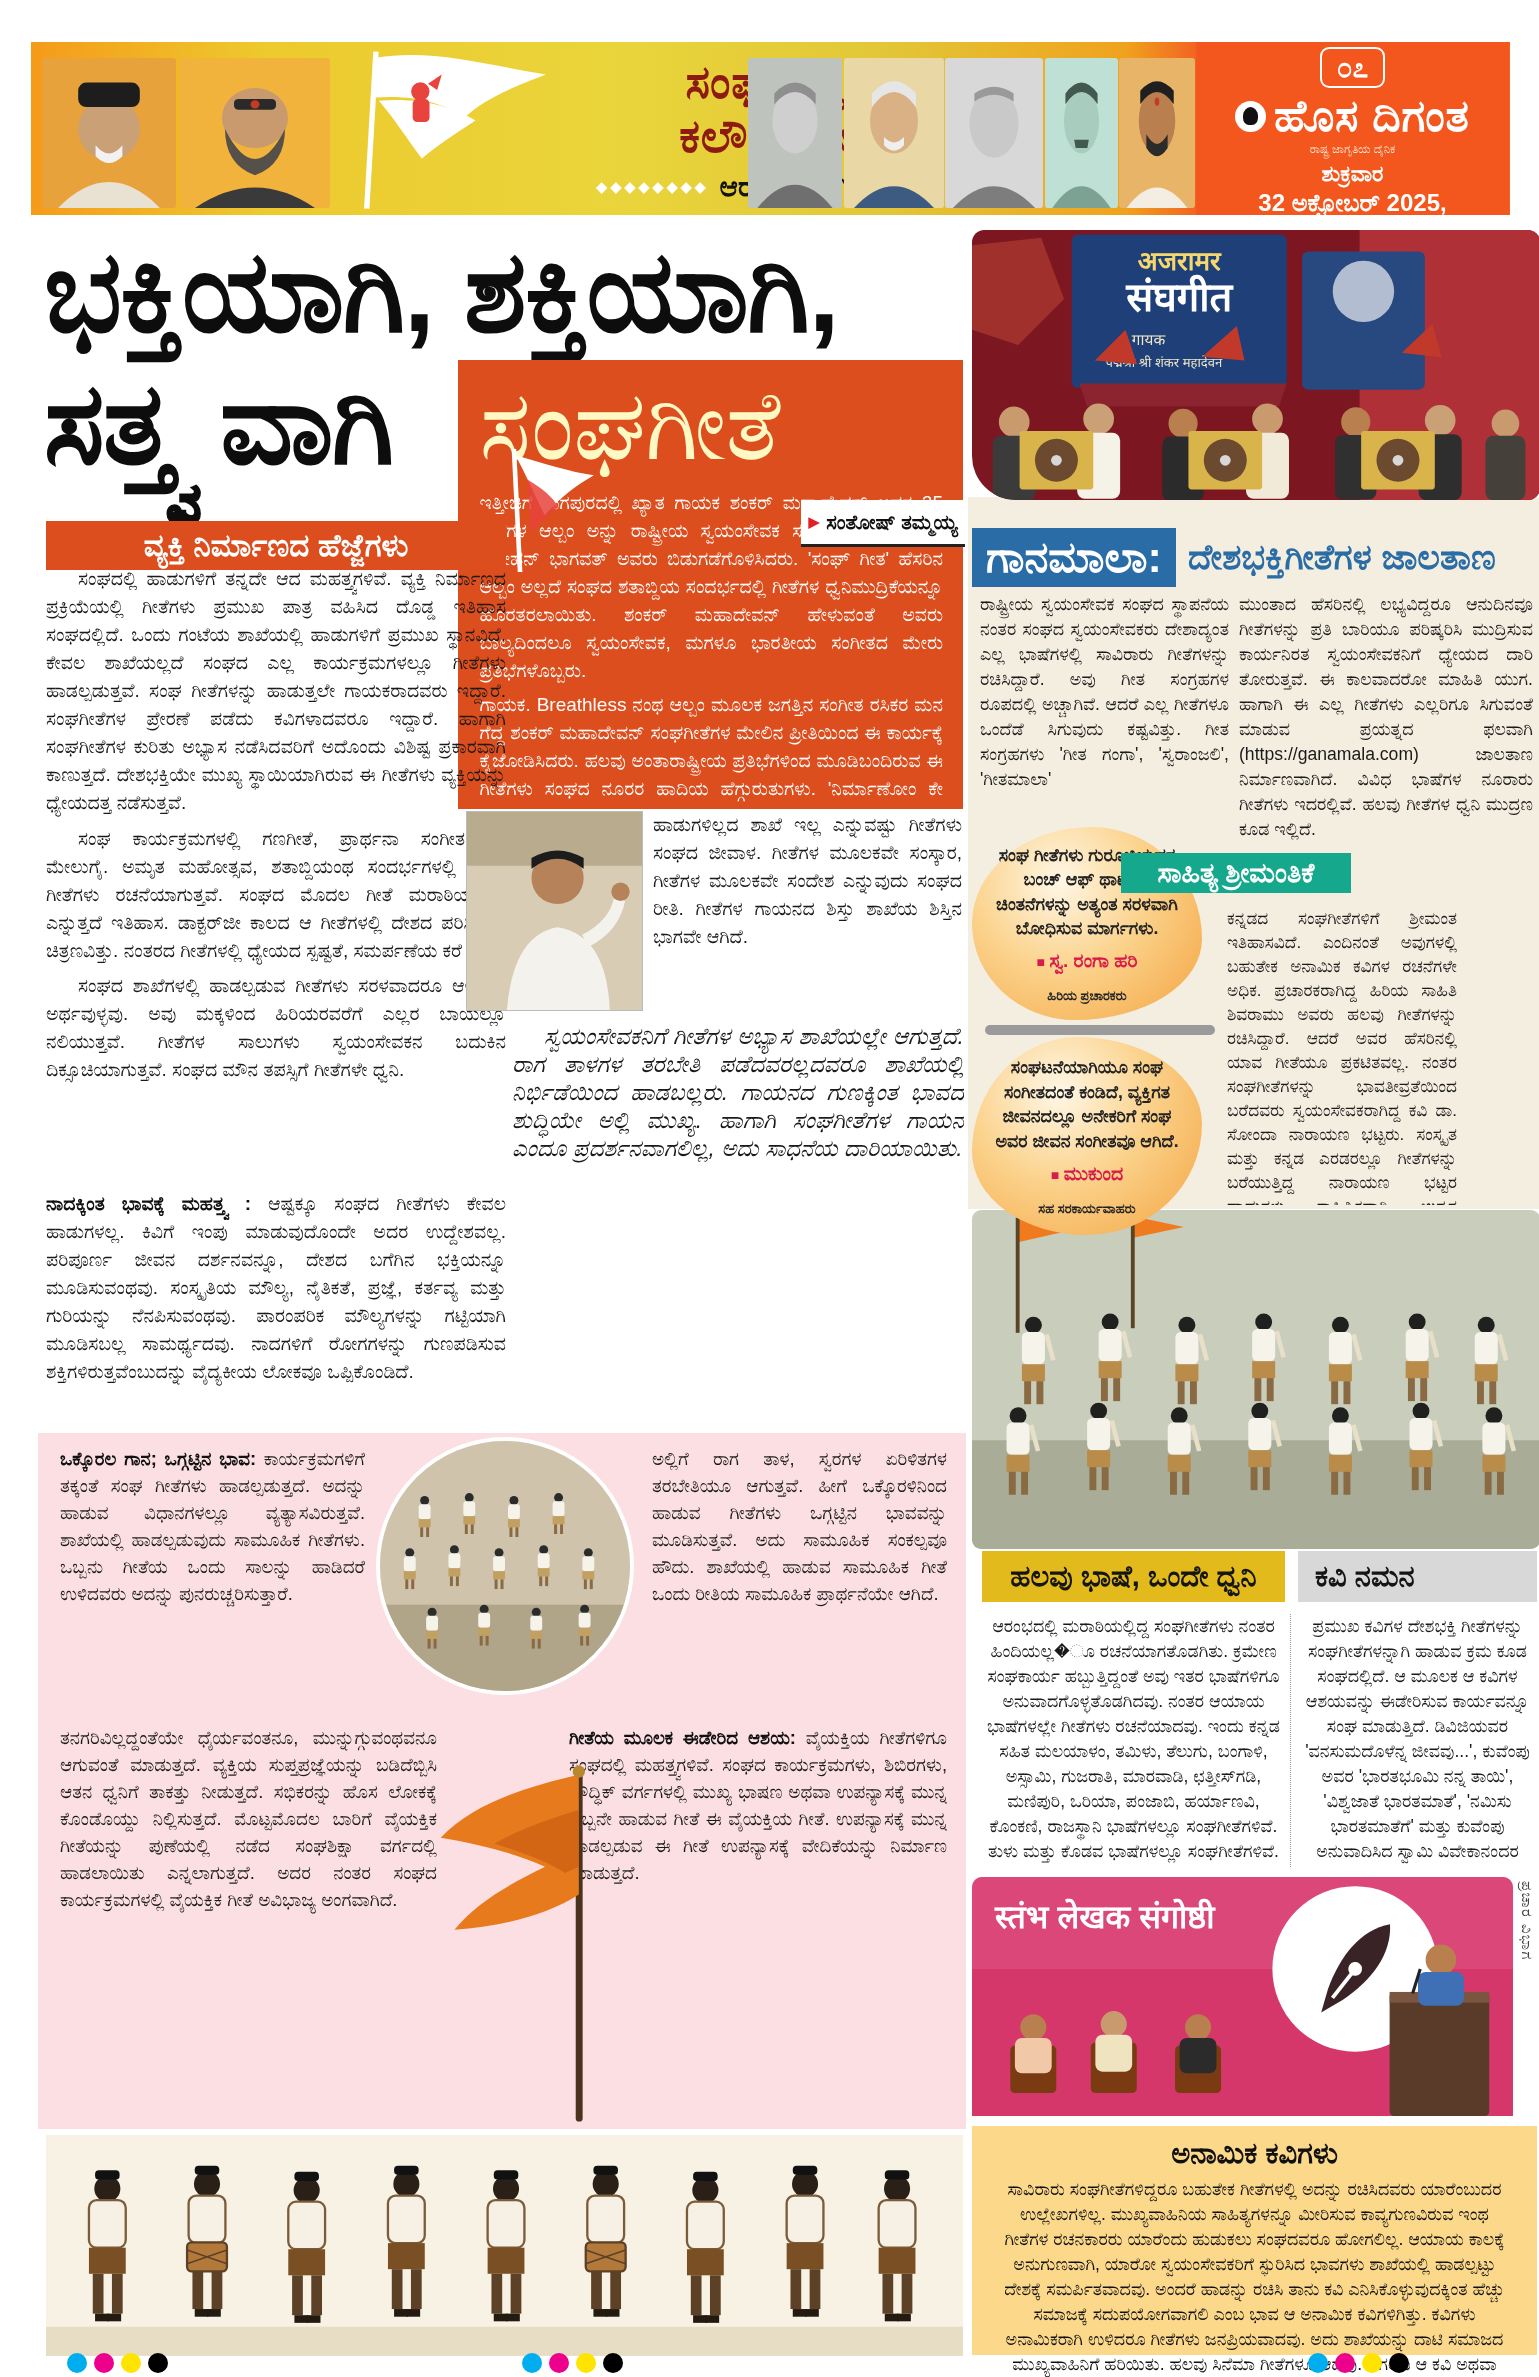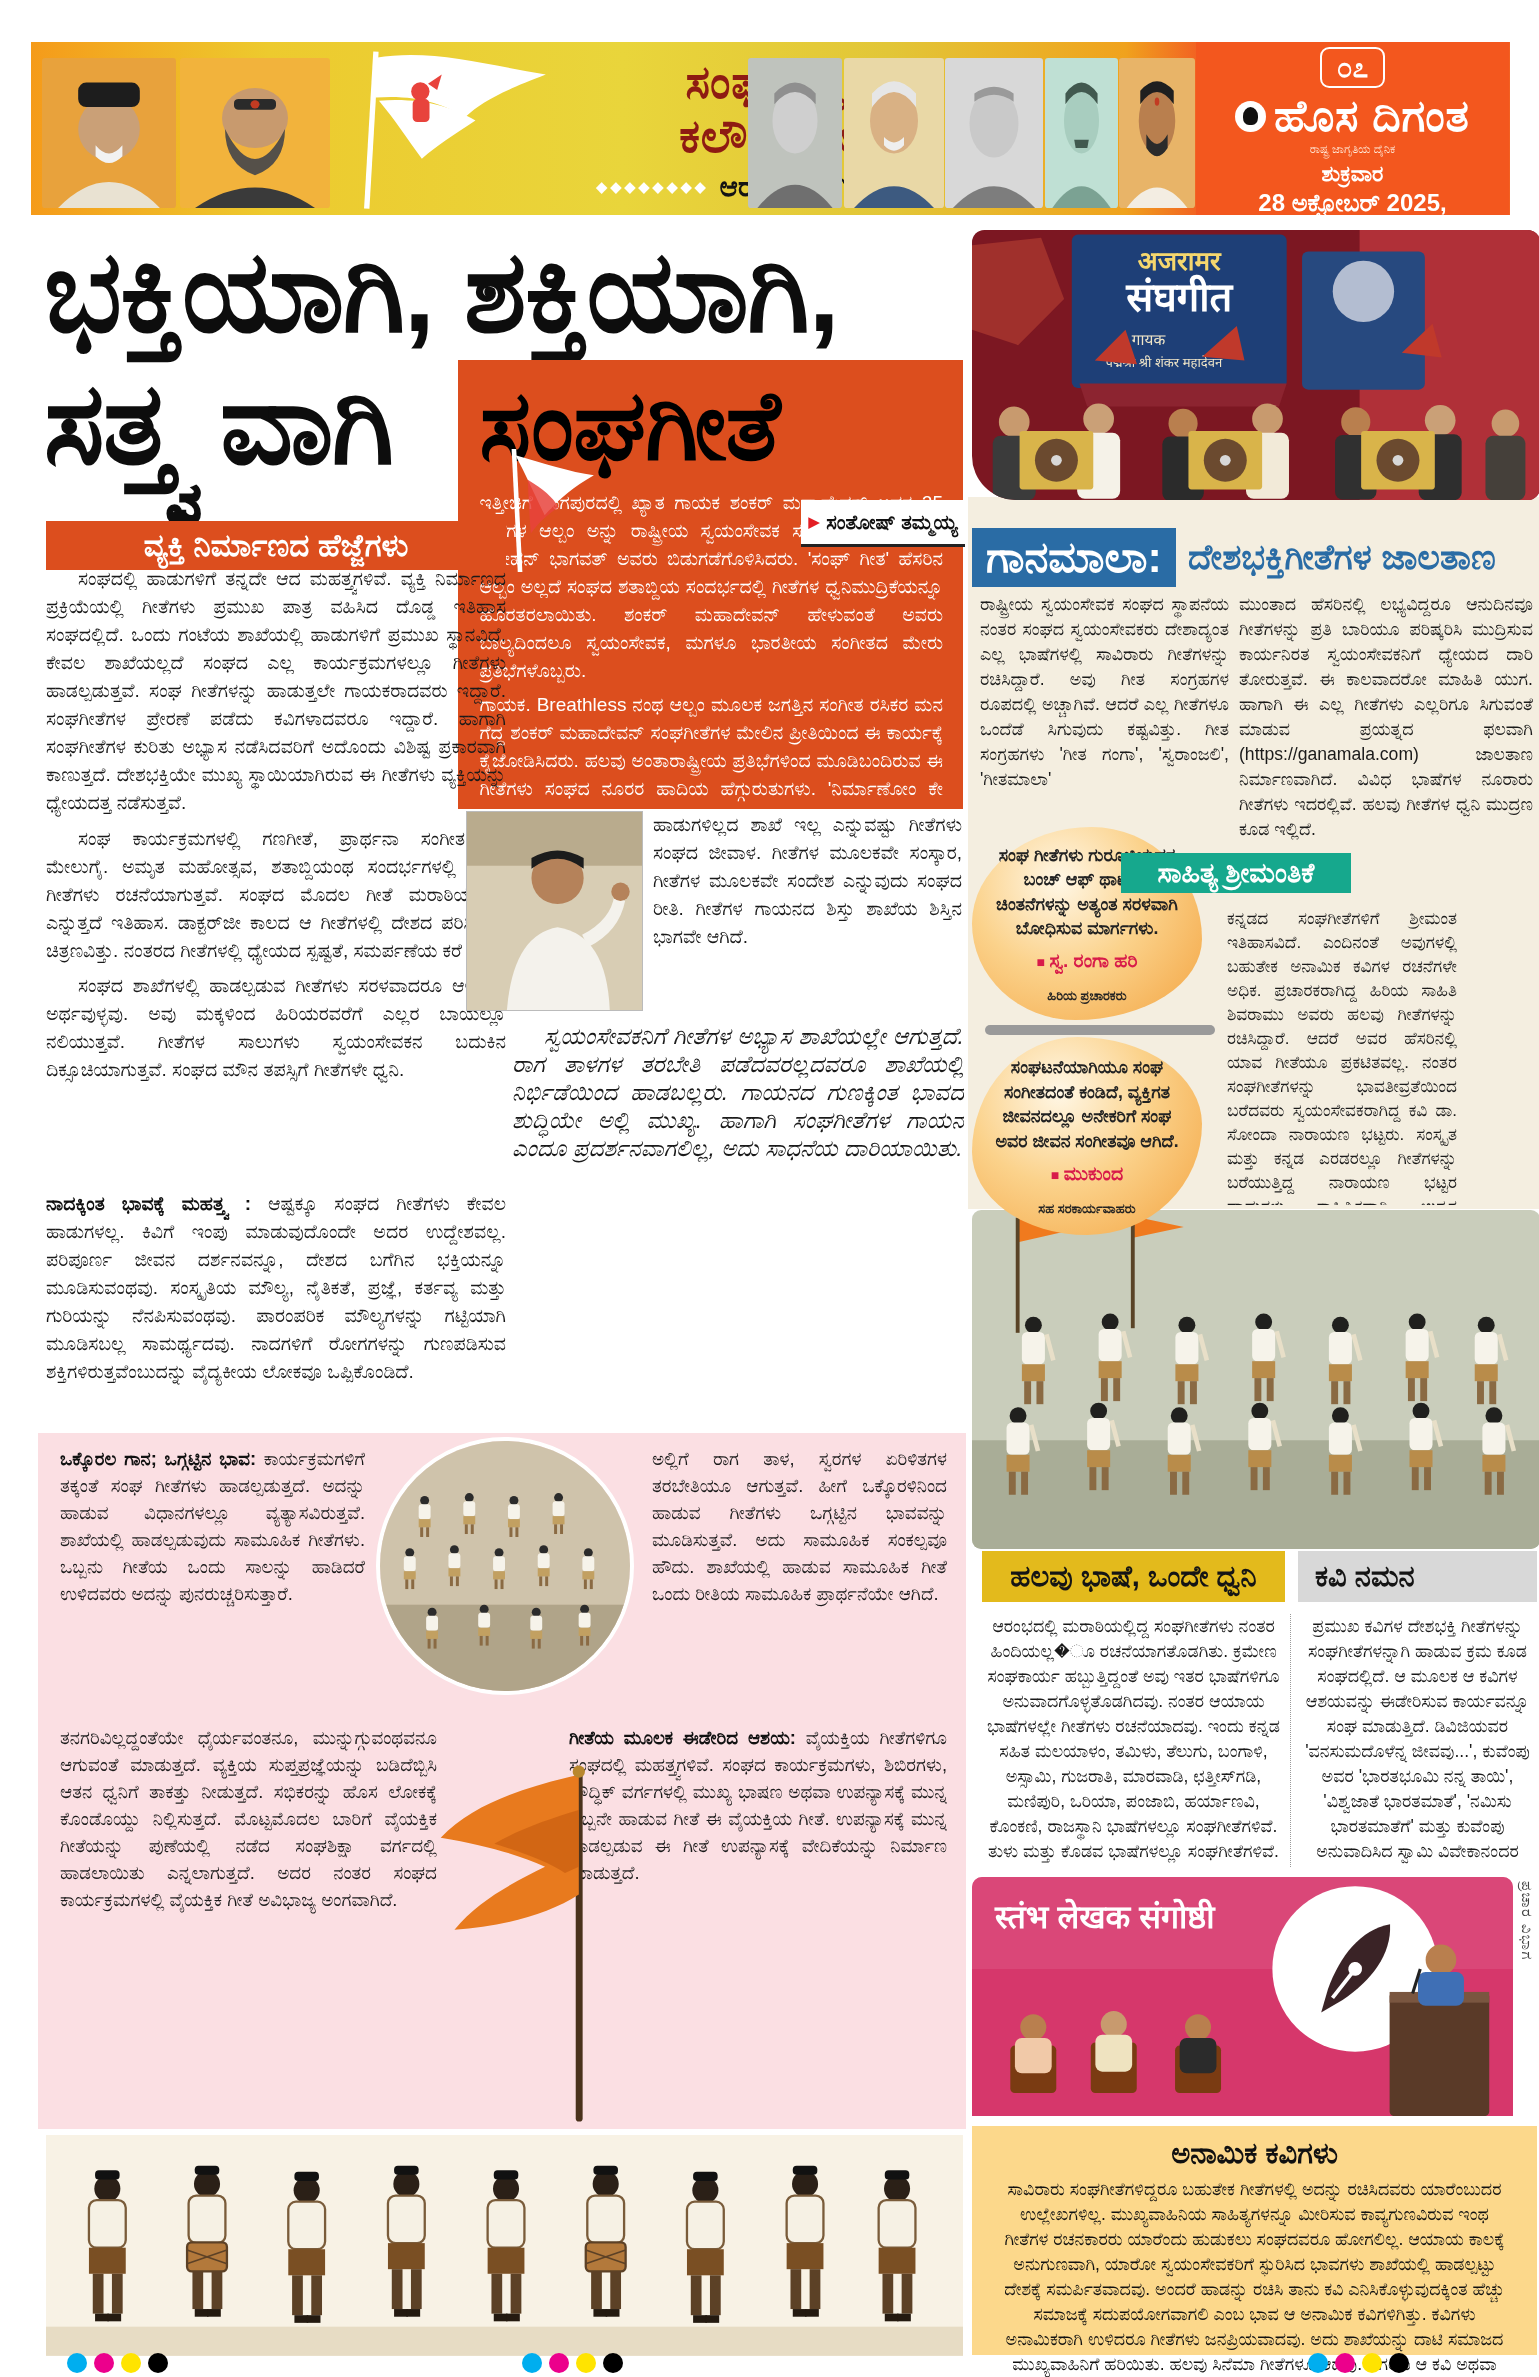--- a/index.html
+++ b/index.html
@@ -27,21 +27,21 @@
   .brandname{color:#fff;font-size:44px;font-weight:800;letter-spacing:0.8px;}
   .tagline{color:#ffe9d8;font-size:11.5px;margin-top:1.5px;}
   .mh-day{color:#fff;font-size:21.5px;font-weight:700;margin-top:6.1px;}
   .mh-date{color:#fff;font-size:24px;font-weight:800;margin-top:1.5px;}
   .mh-city{color:#fff;font-size:22px;font-weight:700;margin-top:1.5px;}
   
   .hl1{left:44px;top:230px;width:959px;font-size:114px;line-height:123px;font-weight:900;color:#0d0d0d;letter-spacing:-1.5px;}
   .hl2{left:44px;top:362px;width:429px;font-size:114px;line-height:123px;font-weight:900;color:#0d0d0d;letter-spacing:-1.5px;}
   .leadbox{left:458px;top:360px;width:505px;height:449px;background:#dc4e1e;box-sizing:border-box;
     padding:7.7px 20px 10.7px 21.5px;}
-  .hlword{font-size:97px;line-height:115px;font-weight:700;color:#000000;letter-spacing:-0.8px;}
+  .hlword{font-size:97px;line-height:115px;font-weight:400;color:#fef9c3;letter-spacing:-0.8px;}
   .leadbox p{color:#ffffff;font-size:19px;line-height:28px;text-align:justify;margin:6.1px 0;}
   .bylinebox{left:801px;top:500px;width:164px;height:44px;background:#ffffff;border-bottom:3.8px solid #222;
     display:flex;align-items:center;justify-content:center;z-index:5;}
   .bylinebox .arr{color:#e31e24;font-size:15.3px;margin-right:6.1px;}
   .bylinebox .nm{font-size:20px;font-weight:800;color:#111;}
   .leadflag{left:497px;top:449px;width:100px;height:123px;z-index:4;}
   
   .vyhdr{left:46px;top:501px;width:460px;height:49px;background:#dc4e1e;color:#fff;
     display:flex;align-items:center;justify-content:center;font-size:31px;font-weight:800;margin-top:20px;}
   .colA{left:46px;top:565px;width:460px;height:620px;overflow:hidden;font-size:19px;line-height:28px;text-align:justify;}
@@ -195,21 +195,21 @@
   </div>
 
   <div class="abs mh-right">
     <div class="pagebox">೦೭</div>
     <div class="brandrow">
       <span class="brandlogo"></span>
       <span class="brandname">ಹೊಸ ದಿಗಂತ</span>
     </div>
     <div class="tagline">ರಾಷ್ಟ್ರ ಜಾಗೃತಿಯ ದೈನಿಕ</div>
     <div class="mh-day">ಶುಕ್ರವಾರ</div>
-    <div class="mh-date">28 ಅಕ್ಟೋಬರ್ 2025,</div>
+    <div class="mh-date">32 ಅಕ್ಟೋಬರ್ 2025,</div>
     <div class="mh-city">ಮಂಗಳೂರು</div>
   </div>
 
   <div class="abs hl1">ಭಕ್ತಿಯಾಗಿ, ಶಕ್ತಿಯಾಗಿ,</div>
   <div class="abs hl2">ಸತ್ತ್ವ ವಾಗಿ</div>
 
   <div class="abs leadbox">
     <div class="hlword">ಸಂಘಗೀತೆ</div>
     <p>ಇತ್ತೀಚಿಗೆ ನಾಗಪುರದಲ್ಲಿ ಖ್ಯಾತ ಗಾಯಕ ಶಂಕರ್ ಮಹಾದೇವನ್ ಅವರ 25 ಗೀತೆಗಳ ಆಲ್ಬಂ ಅನ್ನು ರಾಷ್ಟ್ರೀಯ ಸ್ವಯಂಸೇವಕ ಸಂಘದ ಸರಸಂಘಚಾಲಕ ಮೋಹನ್ ಭಾಗವತ್ ಅವರು ಬಿಡುಗಡೆಗೊಳಿಸಿದರು. 'ಸಂಘ್ ಗೀತ' ಹೆಸರಿನ ಆಲ್ಬಂ ಅಲ್ಲದೆ ಸಂಘದ ಶತಾಬ್ದಿಯ ಸಂದರ್ಭದಲ್ಲಿ ಗೀತೆಗಳ ಧ್ವನಿಮುದ್ರಿಕೆಯನ್ನೂ ಹೊರತರಲಾಯಿತು. ಶಂಕರ್ ಮಹಾದೇವನ್ ಹೇಳುವಂತೆ ಅವರು ಬಾಲ್ಯದಿಂದಲೂ ಸ್ವಯಂಸೇವಕ, ಮಗಳೂ ಭಾರತೀಯ ಸಂಗೀತದ ಮೇರು ಪ್ರತಿಭೆಗಳೊಬ್ಬರು.</p>
     <p>ಗಾಯಕ. Breathless ನಂಥ ಆಲ್ಬಂ ಮೂಲಕ ಜಗತ್ತಿನ ಸಂಗೀತ ರಸಿಕರ ಮನ ಗೆದ್ದ ಶಂಕರ್ ಮಹಾದೇವನ್ ಸಂಘಗೀತೆಗಳ ಮೇಲಿನ ಪ್ರೀತಿಯಿಂದ ಈ ಕಾರ್ಯಕ್ಕೆ ಕೈಜೋಡಿಸಿದರು. ಹಲವು ಅಂತಾರಾಷ್ಟ್ರೀಯ ಪ್ರತಿಭೆಗಳಿಂದ ಮೂಡಿಬಂದಿರುವ ಈ ಗೀತೆಗಳು ಸಂಘದ ನೂರರ ಹಾದಿಯ ಹೆಗ್ಗುರುತುಗಳು. 'ನಿರ್ಮಾಣೋಂ ಕೇ ಪಾವನ್ ಯುಗ್ ಮೇಂ' ಆಗಲಿ, 'ಸంಘ ಕಿರಣ ರಾಷ್ಟ್ರ ಆರಾಧನ' ಆಗಲಿ, 'ಧ್ಯೇಯ ಕೇವಲ ತಿಮಾವ' ಆಗಲಿ ಎಲ್ಲವೂ ಧ್ಯೇಯಸಾಧನೆಯ ಹಾಡುಗಳೇ.</p>

